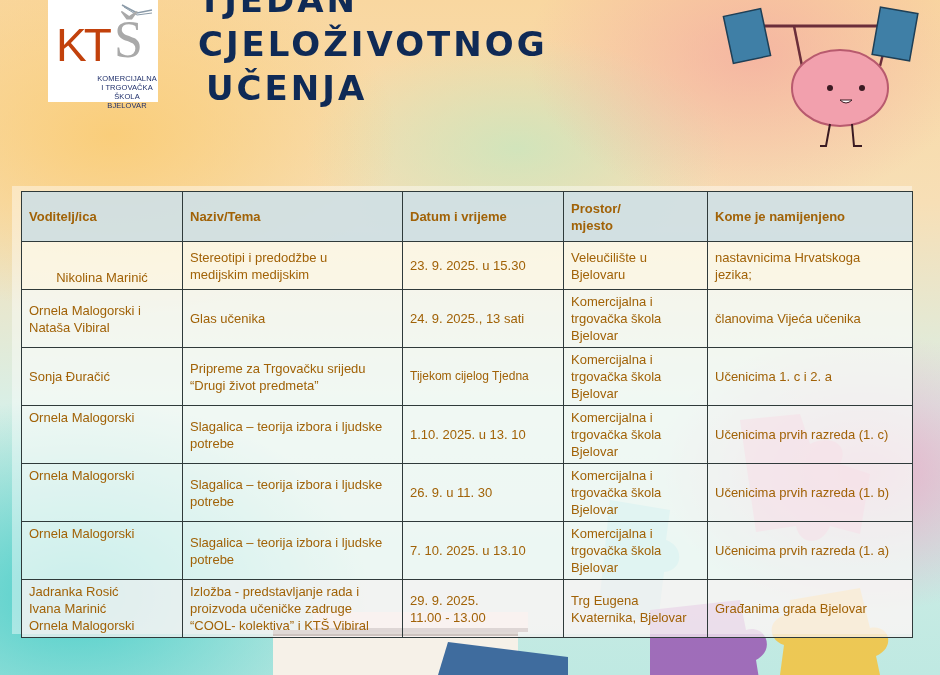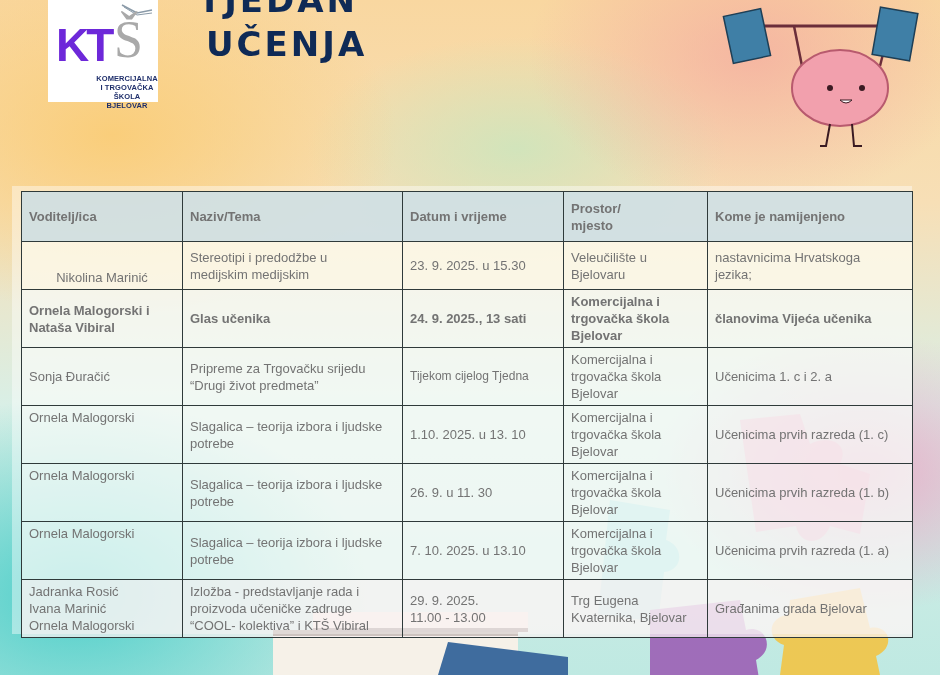--- a/index.html
+++ b/index.html
@@ -13,52 +13,52 @@
       radial-gradient(ellipse 300px 200px at 92% 70%, rgba(240,150,190,0.7), rgba(240,150,190,0) 70%),
       radial-gradient(ellipse 300px 160px at 55% 22%, rgba(200,230,190,0.8), rgba(200,230,190,0) 70%),
       linear-gradient(180deg, #f9d7a0 0%, #f7dfb6 30%, #d9efe6 60%, #bfe9e2 100%);
   }
   .logo {
     position: absolute; left: 48px; top: 0; width: 110px; height: 102px;
     background: #ffffff; text-align: center;
   }
   .logo .mark { position: relative; height: 66px; }
   .logo .kt {
-    position: absolute; left: 8px; top: 22px; font-size: 46px; font-weight: bold;
-    color: #6d28d9; letter-spacing: -3px; line-height: 46px;
+    position: absolute; left: 8px; top: 22px; font-size: 46px; font-weight: normal;
+    color: #c2410c; letter-spacing: -3px; line-height: 46px;
     font-family: "Liberation Sans", sans-serif;
   }
   .logo .s {
     position: absolute; left: 66px; top: 14px; font-size: 52px; color: #a9a9a9;
     line-height: 52px; font-family: "Liberation Serif", serif;
   }
   .logo .book {
     position: absolute; left: 72px; top: 4px; width: 34px; height: 12px;
   }
   .logo .name {
-    font-size: 7.5px; font-weight: bold; color: #1f2f6b; line-height: 9px;
+    font-size: 7.5px; font-weight: normal; color: #1f2f6b; line-height: 9px;
     margin-top: 8px; letter-spacing: 0.1px; padding-left: 48px;
   }
   .title {
     position: absolute; left: 198px; top: -22px; color: #0f2a56;
     font-family: "DejaVu Sans", sans-serif; font-weight: bold; font-size: 34px;
     line-height: 44px; letter-spacing: 3px; margin: 0;
   }
   .title span { display: block; }
   .title .l3 { padding-left: 8px; }
   .mascot { position: absolute; left: 722px; top: 4px; width: 200px; height: 150px; }
   .panel {
     position: absolute; left: 12px; top: 186px; width: 900px; height: 448px;
     background: rgba(255,255,255,0.42);
   }
   .books { position: absolute; left: 268px; top: 612px; width: 300px; height: 63px; }
   .puzzle { position: absolute; left: 590px; top: 410px; width: 350px; height: 265px; }
   table.schedule {
     position: absolute; left: 21px; top: 191px; width: 891px;
-    border-collapse: collapse; font-size: 13px; color: #737373;
+    border-collapse: collapse; font-size: 13px; color: #a16207;
     table-layout: fixed;
   }
   table.schedule th, table.schedule td {
     border: 1px solid #2f3a3a; padding: 3px 7px; vertical-align: middle;
     text-align: left; line-height: 17px;
   }
   table.schedule th { background: rgba(205,222,226,0.88); font-weight: bold; height: 43px; }
   table.schedule td { background: rgba(245,250,245,0.55); }
   table.schedule tr.r0 td { background: rgba(252,248,232,0.72); }
   table.schedule tr.r6 td { background: rgba(250,242,242,0.72); }
@@ -95,20 +95,21 @@
     <span class="s">Š</span>
   </div>
   <div class="name">
     <div>KOMERCIJALNA I TRGOVAČKA</div>
     <div>ŠKOLA BJELOVAR</div>
   </div>
 </div>
 
 <h1 class="title">
   <span>TJEDAN</span>
+  <span>CJELOŽIVOTNOG</span>
   <span class="l3">UČENJA</span>
 </h1>
 
 <svg class="mascot" viewBox="0 0 200 150">
   <line x1="20" y1="22" x2="180" y2="22" stroke="#6b2d3a" stroke-width="3"></line>
   <line x1="72" y1="22" x2="80" y2="62" stroke="#6b2d3a" stroke-width="2.5"></line>
   <line x1="168" y1="22" x2="158" y2="62" stroke="#6b2d3a" stroke-width="2.5"></line>
   <rect x="6" y="8" width="38" height="48" fill="#3f7fa6" stroke="#1e3f56" stroke-width="1.5" transform="rotate(-12 25 32)"></rect>
   <rect x="154" y="6" width="38" height="48" fill="#3f7fa6" stroke="#1e3f56" stroke-width="1.5" transform="rotate(10 173 30)"></rect>
   <ellipse cx="118" cy="84" rx="48" ry="38" fill="#f2a0ad" stroke="#b85a6e" stroke-width="2"></ellipse>
@@ -137,21 +138,21 @@
     </tr>
   </thead>
   <tbody id="rows">
       <tr class="r0" style="height: 48px;">
         <td style="vertical-align: bottom; text-align: center;"><span>Nikolina Marinić</span></td>
         <td><span>Stereotipi i predodžbe u</span><br><span>medijskim medijskim</span></td>
         <td><span>23. 9. 2025. u 15.30</span></td>
         <td><span>Veleučilište u</span><br><span>Bjelovaru</span></td>
         <td><span>nastavnicima Hrvatskoga</span><br><span>jezika;</span></td>
       </tr>
-      <tr class="r1" style="height: 53px; font-weight: bold;">
+      <tr class="r1" style="height: 53px;">
         <td><span>Ornela Malogorski i</span><br><span>Nataša Vibiral</span></td>
         <td><span>Glas učenika</span></td>
         <td><span>24. 9. 2025., 13 sati</span></td>
         <td><span>Komercijalna i</span><br><span>trgovačka škola</span><br><span>Bjelovar</span></td>
         <td><span>članovima Vijeća učenika</span></td>
       </tr>
       <tr class="r2" style="height: 56px;">
         <td><span>Sonja Đuračić</span></td>
         <td><span>Pripreme za Trgovačku srijedu</span><br><span>“Drugi život predmeta”</span></td>
         <td class="small"><span>Tijekom cijelog Tjedna</span></td>

